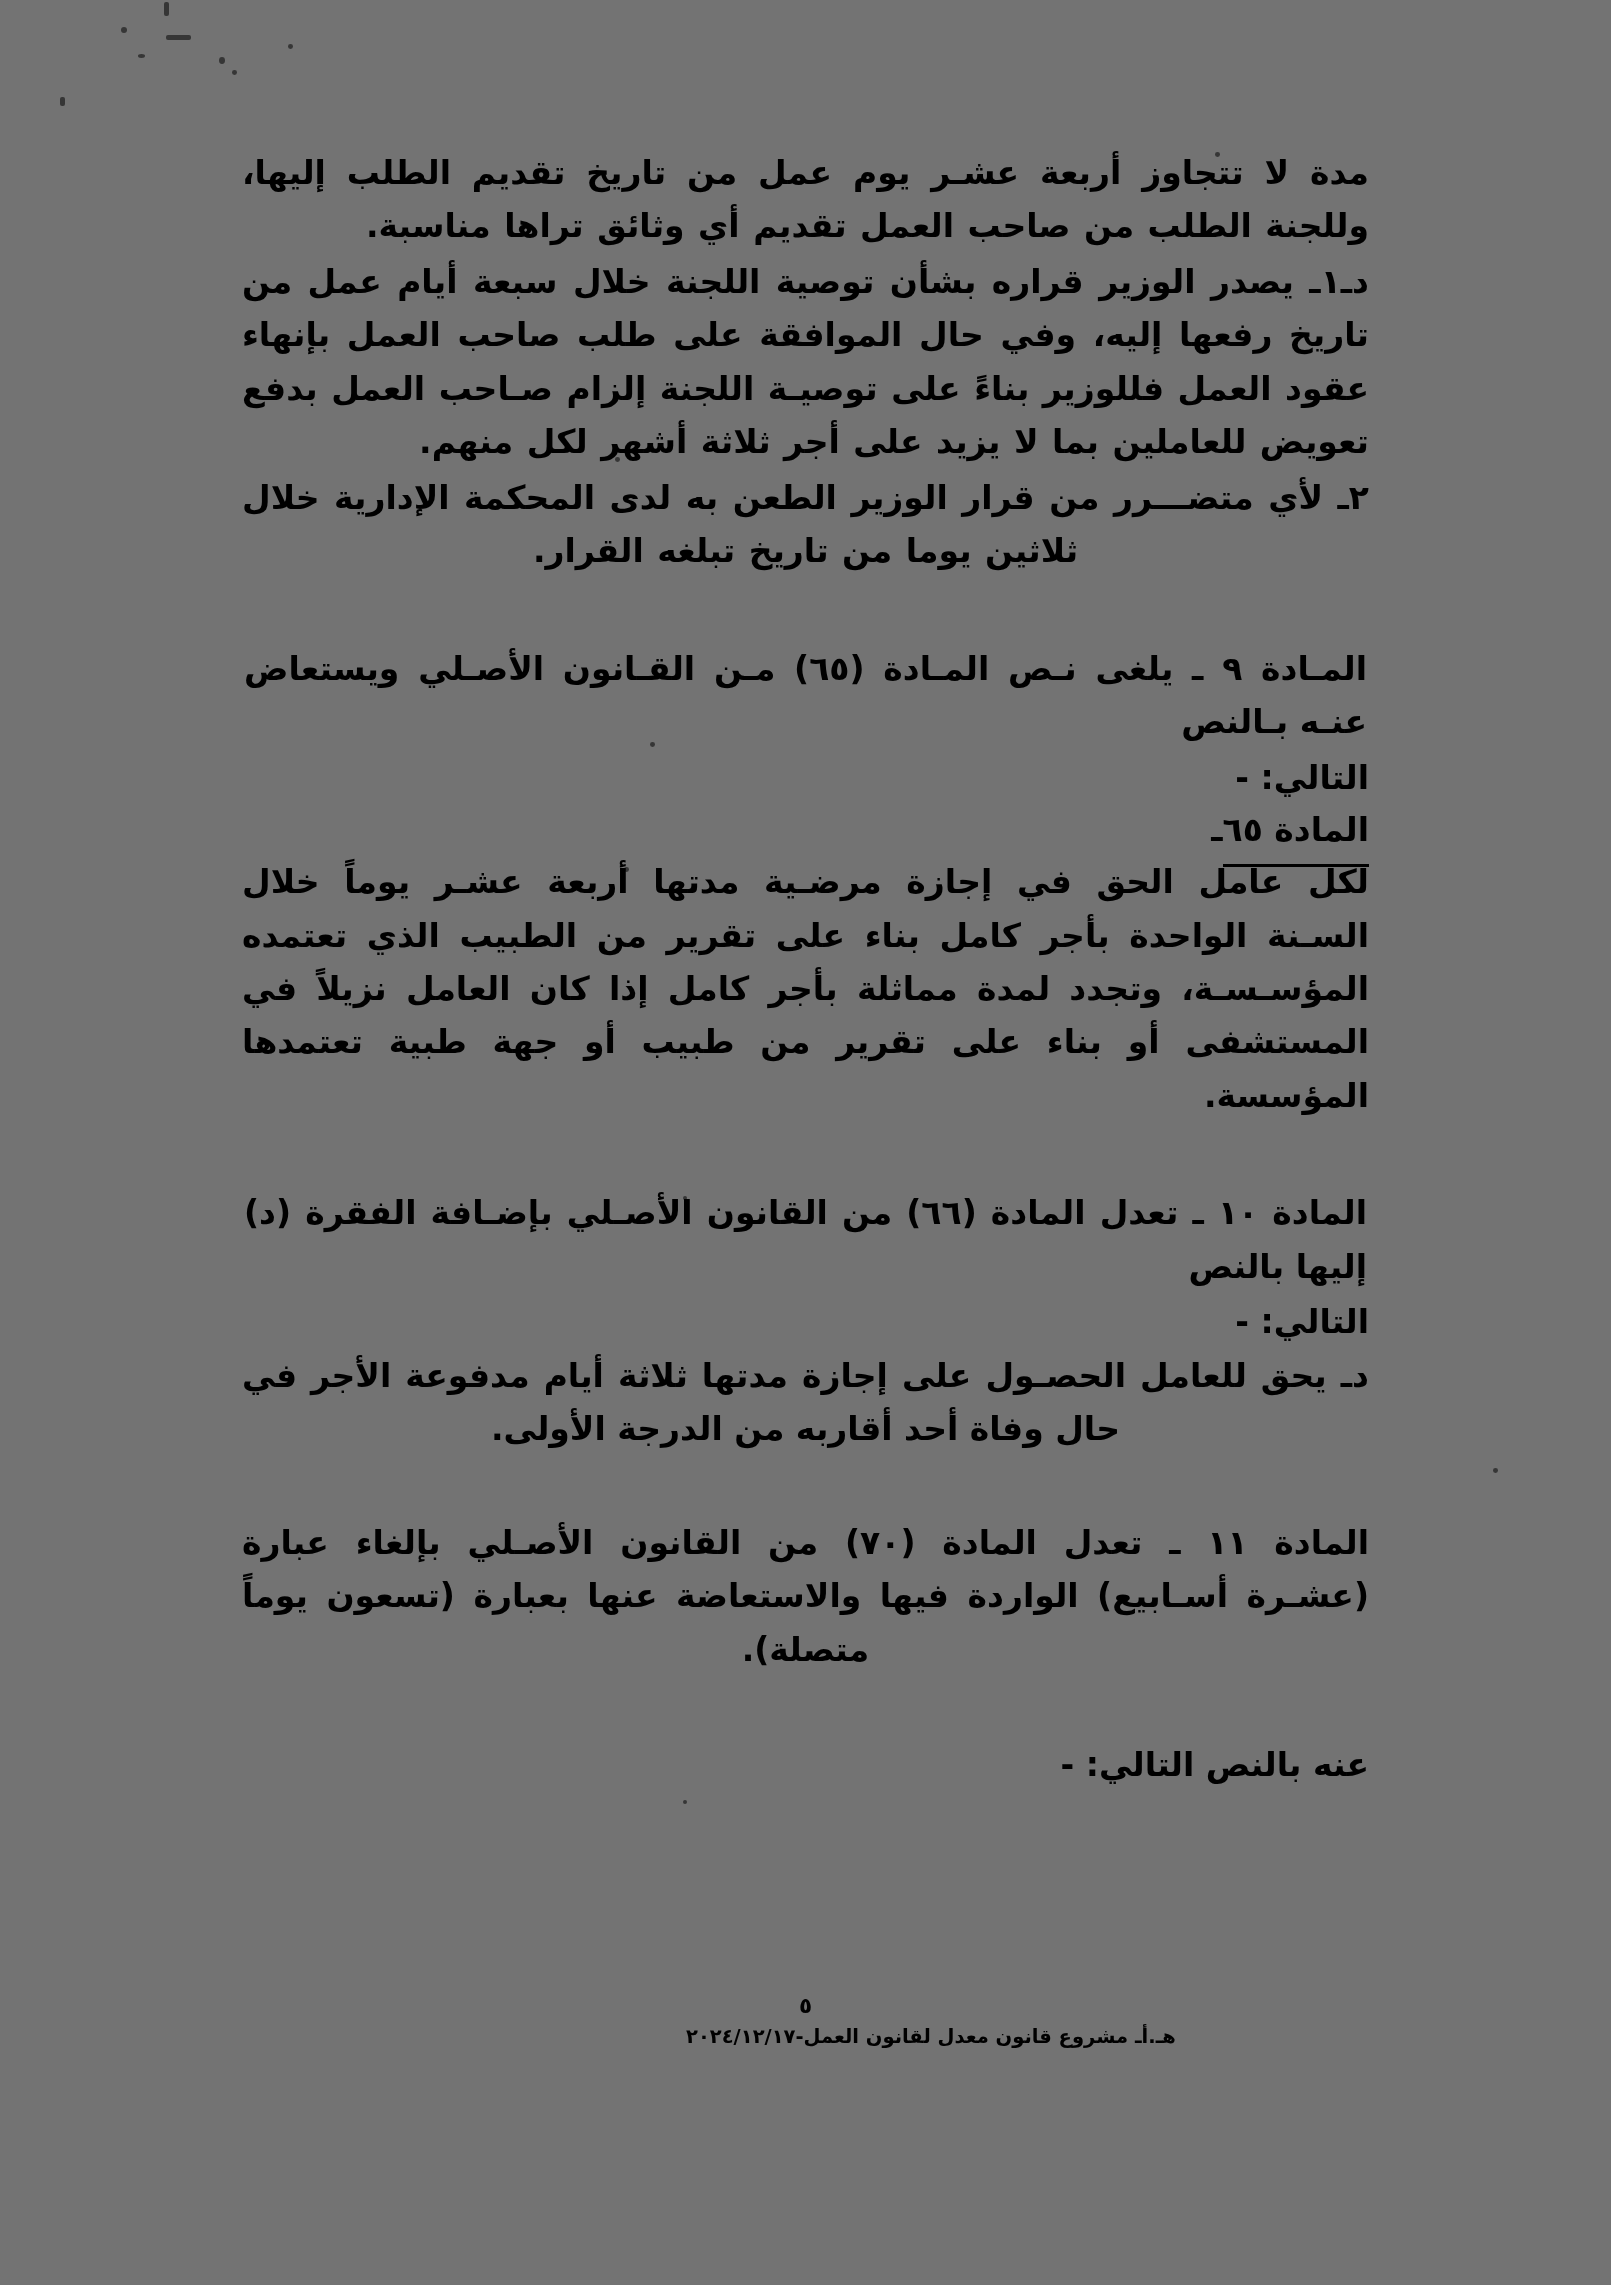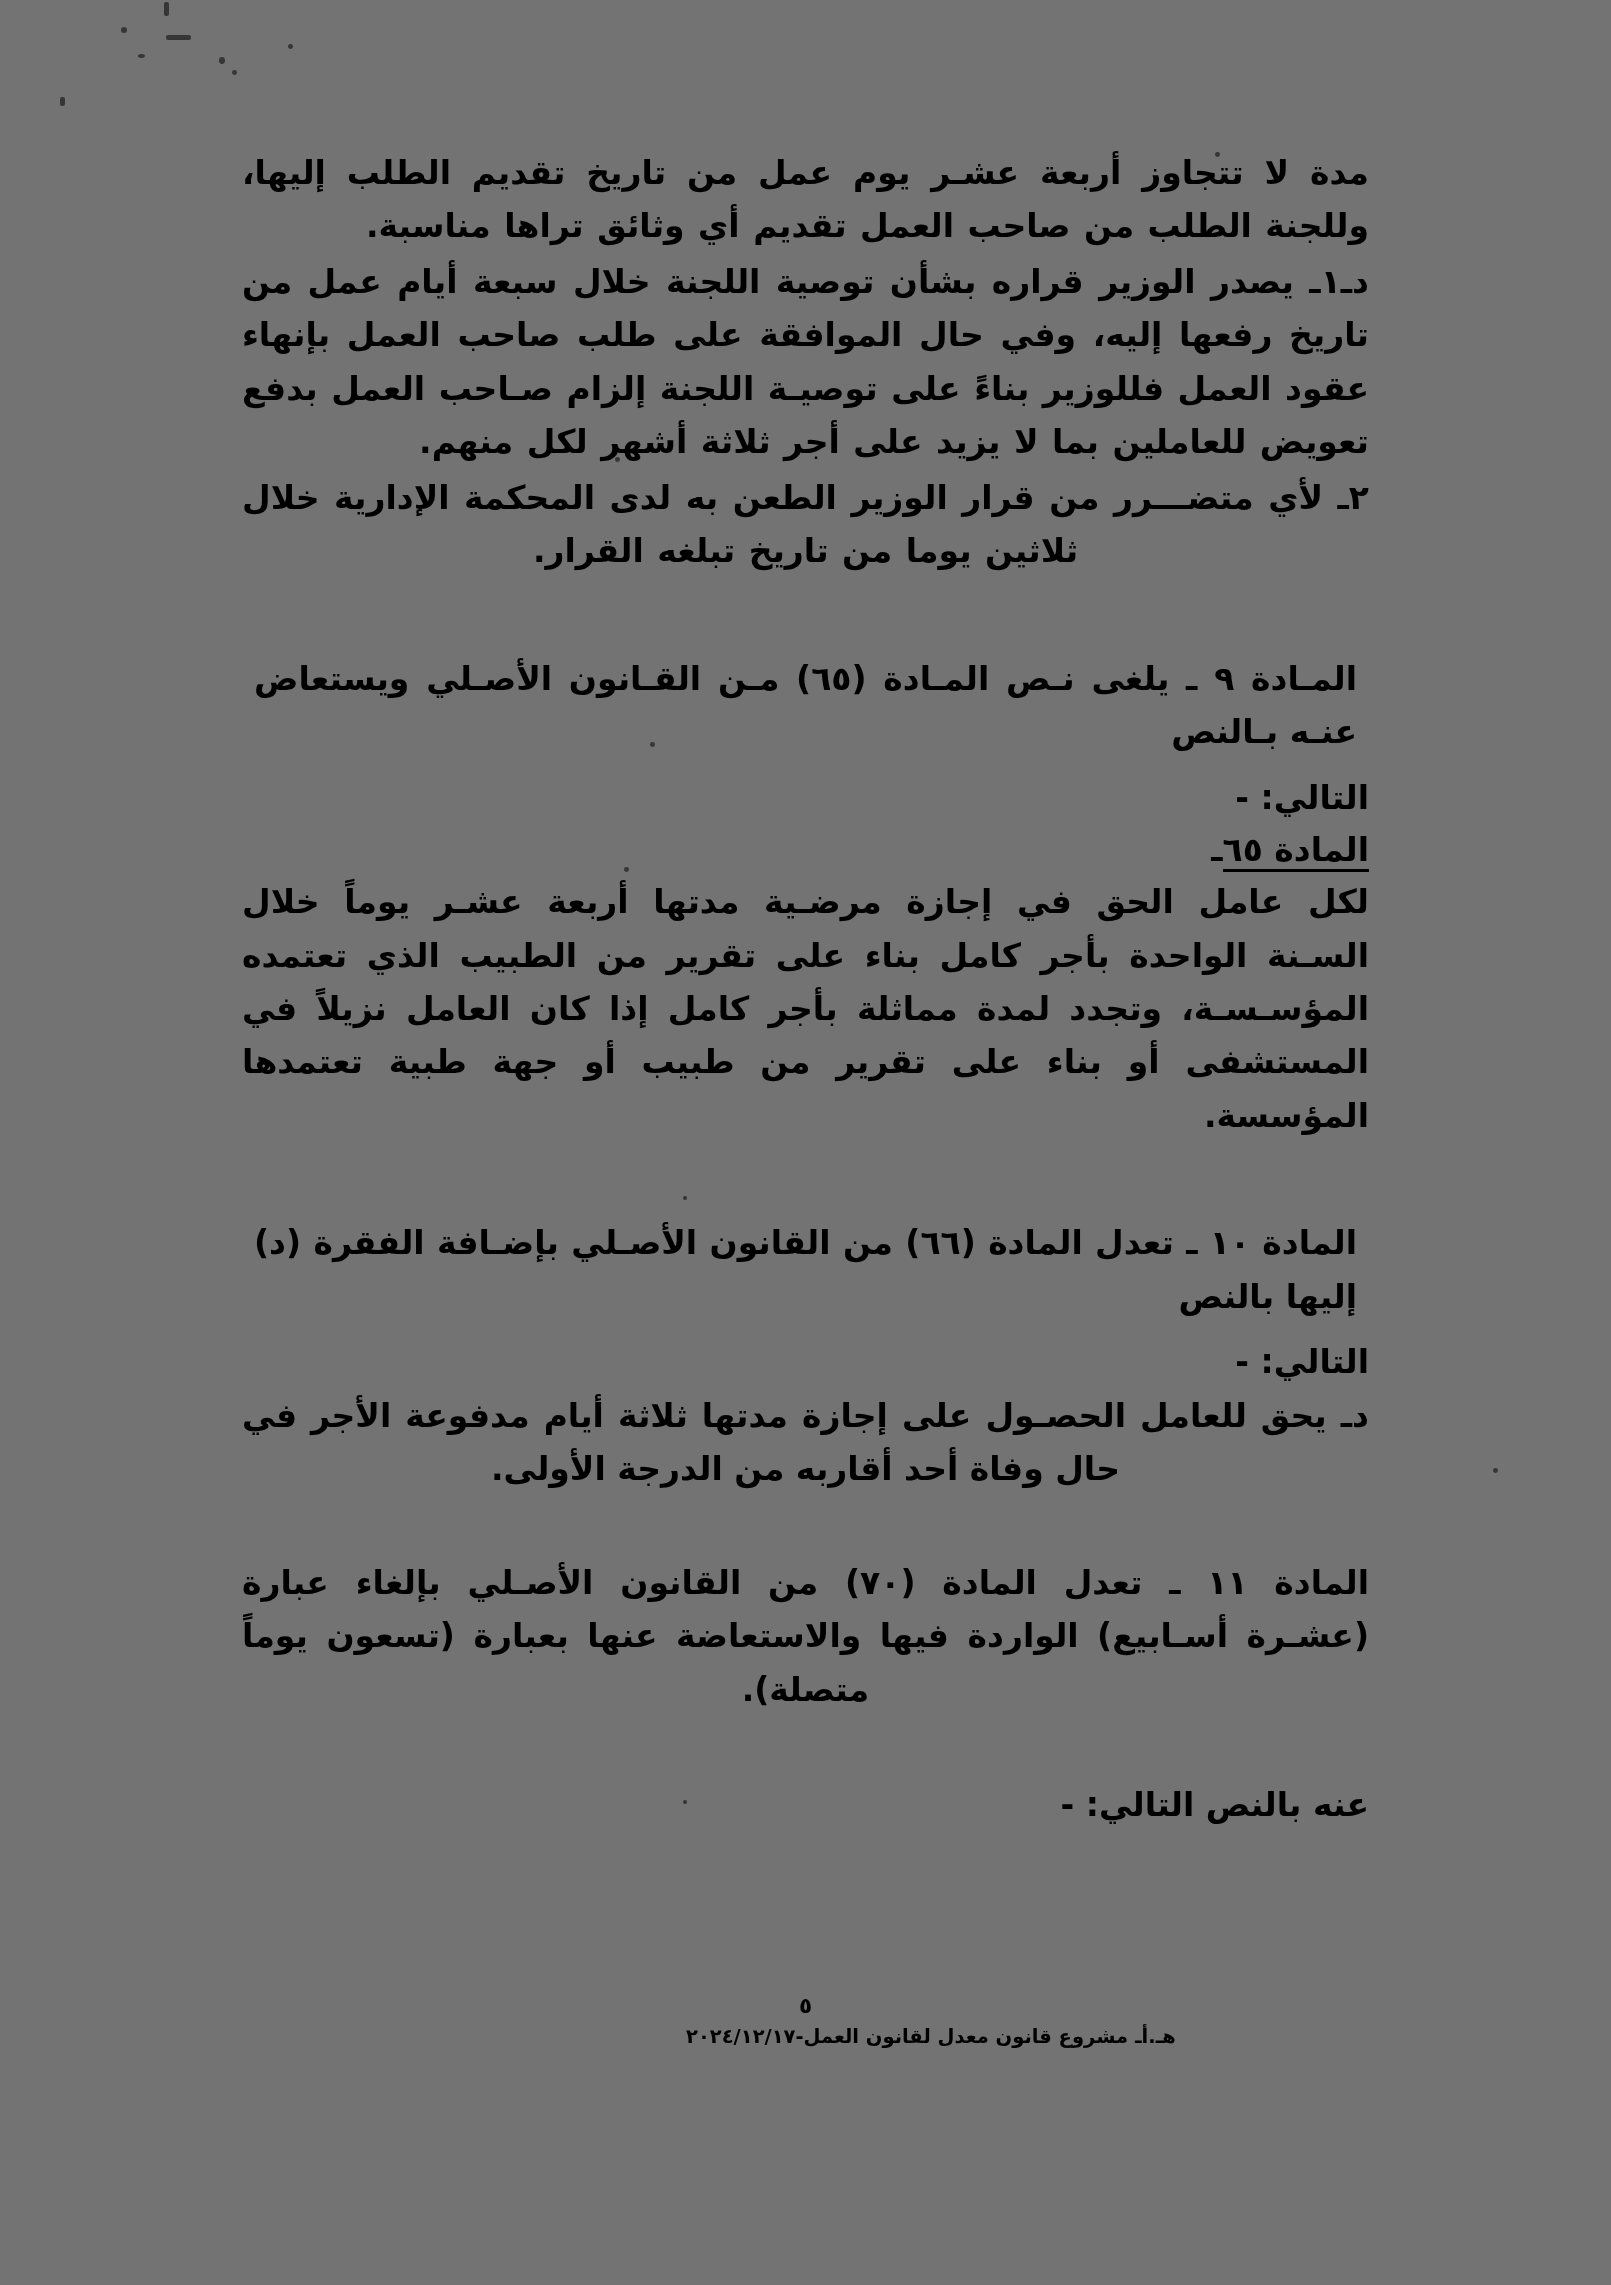--- a/index.html
+++ b/index.html
@@ -48,42 +48,42 @@
     text-align: justify;
     text-align-last: right;
   }
   .para.center-last { text-align-last: center; }
   .gap-lg { height: 60px; }
 
   .art-title {
     font-size: 33px;
     font-weight: 700;
     line-height: 1.62;
-    margin: 12px;
+    margin: 2px;
     text-align: justify;
     text-align-last: right;
   }
   .tali {
     font-size: 33px;
     font-weight: 700;
     line-height: 1.62;
     margin: 0;
     text-align: left;
     direction: rtl;
   }
   .art-ref {
     font-size: 33px;
     font-weight: 700;
     line-height: 1.55;
     margin: 0;
     text-align: right;
   }
   .art-ref span.u {
     border-bottom: 3.9px solid #000;
-    padding-bottom: 0;
+    padding-bottom: 15px;
   }
 
   .sub {
     font-size: 33px;
     font-weight: 700;
     line-height: 1.62;
     margin: 0;
     text-align: justify;
     text-align-last: right;
   }

